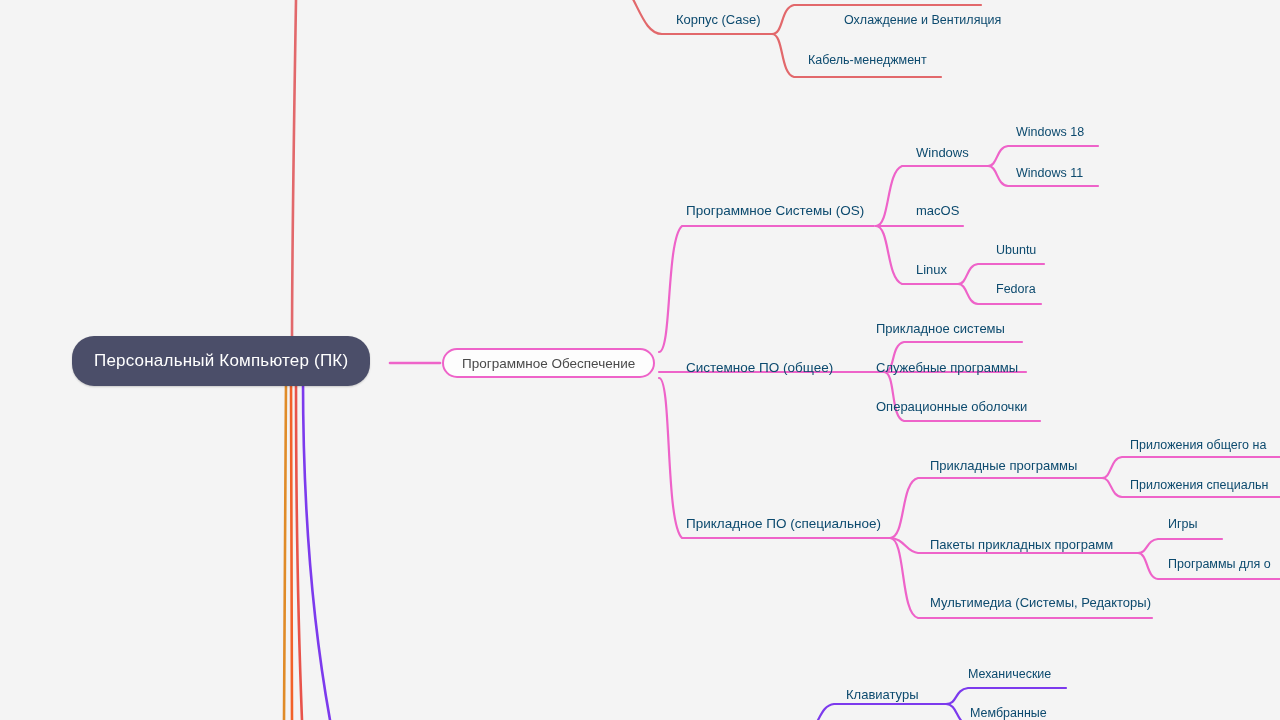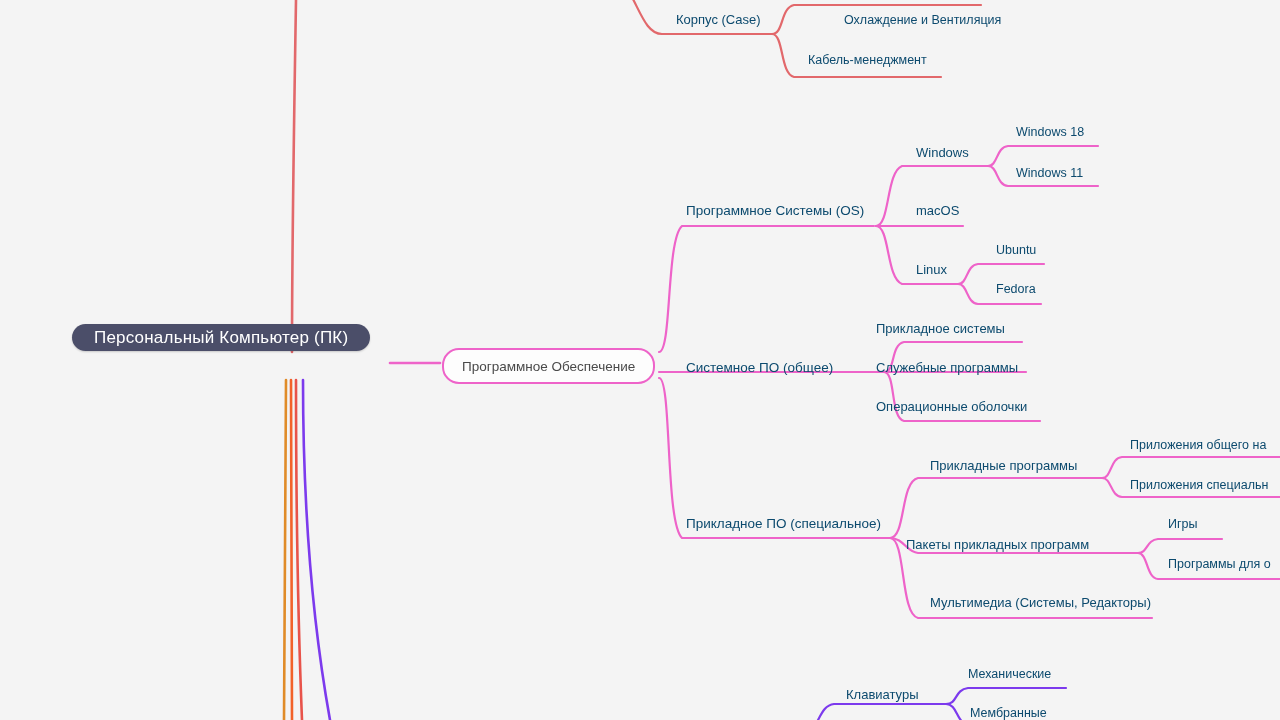--- a/index.html
+++ b/index.html
@@ -119,44 +119,44 @@
 
     <path stroke="#e2686b" stroke-width="2.2" stroke-linecap="round" d="M 628 -10 C 640 10 646 34 662 34 L 772 34"></path>
     <path stroke="#e2686b" stroke-width="2.2" stroke-linecap="round" d="M 772 34 C 784 34 780 8 794 5 L 981 5"></path>
     <path stroke="#e2686b" stroke-width="2.2" stroke-linecap="round" d="M 772 34 C 784 34 780 74 794 77 L 941 77"></path>
 
     <path stroke="#7c3aed" stroke-width="2.2" stroke-linecap="round" d="M 806 730 C 820 730 818 706 834 704 L 946 704"></path>
     <path stroke="#7c3aed" stroke-width="2.2" stroke-linecap="round" d="M 946 704 C 958 704 954 690 968 688 L 1066 688"></path>
     <path stroke="#7c3aed" stroke-width="2.2" stroke-linecap="round" d="M 946 704 C 958 704 956 724 970 726 L 1070 726"></path>
   </svg>
 
-  <div class="root-node" style="left:72px; top:324px; height:27px;">Персональный Компьютер (ПК)</div>
+  <div class="root-node" style="left:72px; top:336px; height:50px;">Персональный Компьютер (ПК)</div>
 
-  <div class="pill-node" style="left:442px; top:348px; height:36px;">Программное Обеспечение</div>
+  <div class="pill-node" style="left:442px; top:348px; height:30px;">Программное Обеспечение</div>
 
   <div class="leaf l2" style="left:686px; top:204px;">Программное Системы (OS)</div>
   <div class="leaf l2" style="left:686px; top:361px;">Системное ПО (общее)</div>
   <div class="leaf l2" style="left:686px; top:517px;">Прикладное ПО (специальное)</div>
 
   <div class="leaf l3" style="left:916px; top:146px;">Windows</div>
   <div class="leaf l3" style="left:916px; top:204px;">macOS</div>
   <div class="leaf l3" style="left:916px; top:263px;">Linux</div>
 
   <div class="leaf l4" style="left:1016px; top:126px;">Windows 18</div>
   <div class="leaf l4" style="left:1016px; top:167px;">Windows 11</div>
 
   <div class="leaf l4" style="left:996px; top:244px;">Ubuntu</div>
   <div class="leaf l4" style="left:996px; top:283px;">Fedora</div>
 
   <div class="leaf l3" style="left:876px; top:322px;">Прикладное системы</div>
   <div class="leaf l3" style="left:876px; top:361px;">Служебные программы</div>
   <div class="leaf l3" style="left:876px; top:400px;">Операционные оболочки</div>
 
   <div class="leaf l3" style="left:930px; top:459px;">Прикладные программы</div>
-  <div class="leaf l3" style="left:906px; top:538px;">Пакеты прикладных программ</div>
+  <div class="leaf l3" style="left:930px; top:538px;">Пакеты прикладных программ</div>
   <div class="leaf l3" style="left:930px; top:596px;">Мультимедиа (Системы, Редакторы)</div>
 
   <div class="leaf l4" style="left:1130px; top:439px;">Приложения общего на</div>
   <div class="leaf l4" style="left:1130px; top:479px;">Приложения специальн</div>
 
   <div class="leaf l4" style="left:1168px; top:518px;">Игры</div>
   <div class="leaf l4" style="left:1168px; top:558px;">Программы для о</div>
 
   <div class="leaf l3" style="left:676px; top:13px;">Корпус (Case)</div>
   <div class="leaf l4" style="left:808px; top:14px;margin-left:36px;">Охлаждение и Вентиляция</div>

